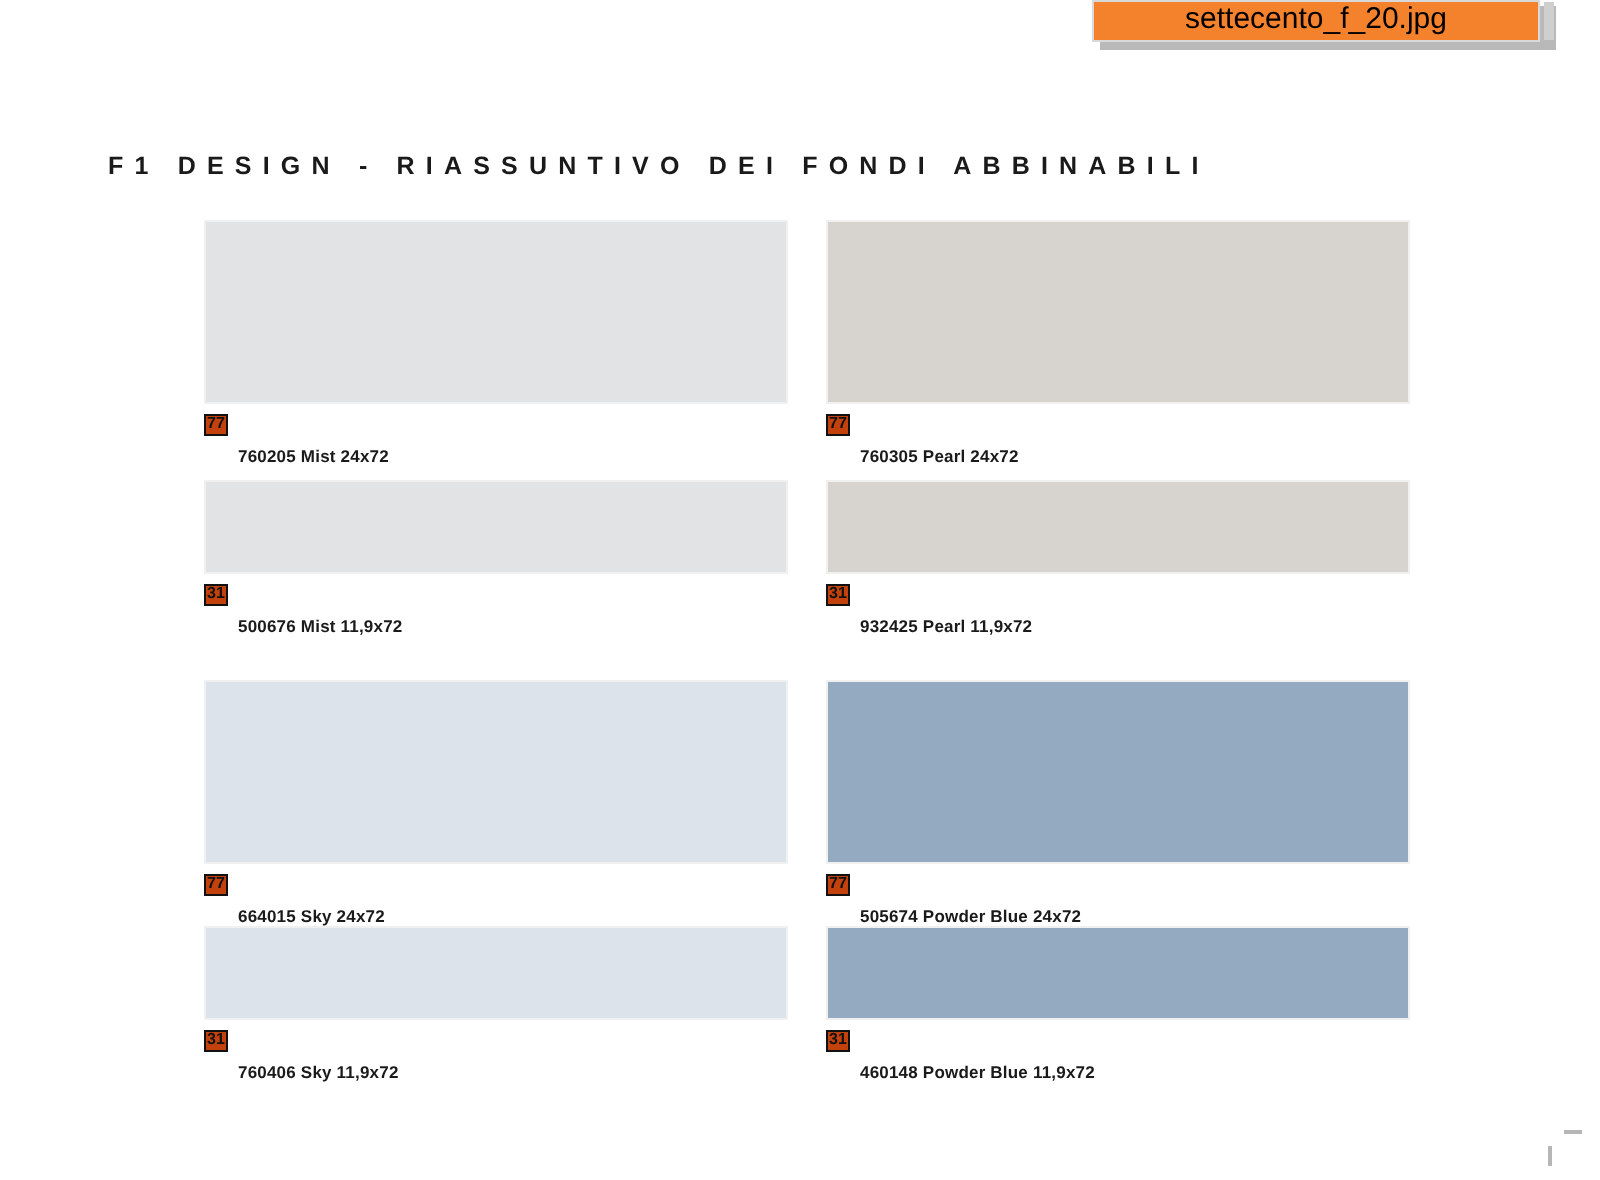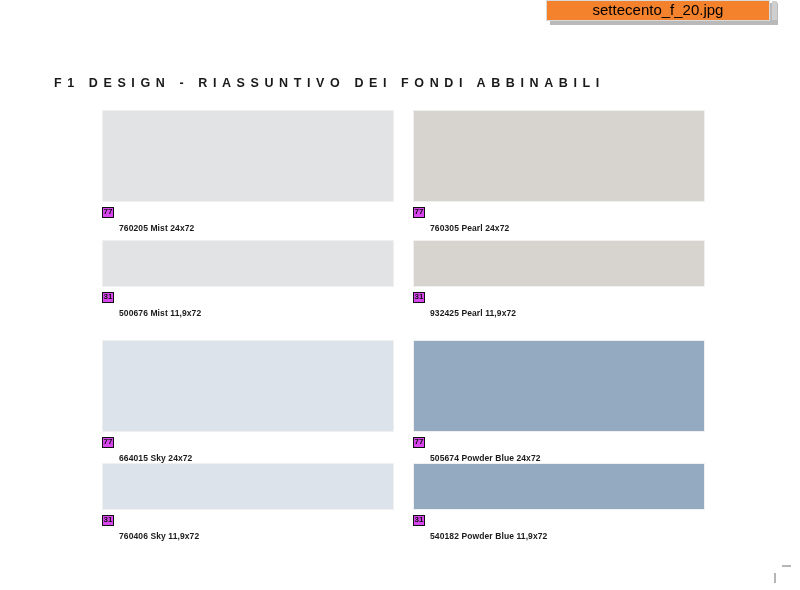--- a/index.html
+++ b/index.html
@@ -107,21 +107,21 @@
     white-space: nowrap;
   }
   .badge {
     display: inline-flex;
     align-items: center;
     justify-content: center;
     width: 12px;
     height: 11px;
     box-sizing: border-box;
     border: 1.4px solid #111111;
-    background: #d946ef;
+    background: #c2410c;
     font-family: "Liberation Sans", sans-serif;
     font-size: 8px;
     font-weight: bold;
     color: #111111;
     line-height: 1;
     flex: none;
     margin-right: 5px;
     overflow: hidden;
   }
   .caption-text {
@@ -208,20 +208,20 @@
         <div class="swatch tall" title="760505 Powder Blue 24x72" style="background: rgb(147, 170, 192);"></div>
         <div class="caption">
           <span class="badge">77</span>
           <span class="caption-text">505674 Powder Blue 24x72</span>
         </div>
       </div>
       <div class="group" style="top: 353px;">
         <div class="swatch short" title="760506 Powder Blue 11,9x72" style="background: rgb(147, 170, 192);"></div>
         <div class="caption">
           <span class="badge">31</span>
-          <span class="caption-text">540182 Powder Blue 11,9x72</span>
+          <span class="caption-text">460148 Powder Blue 11,9x72</span>
         </div>
       </div>
     </div>
 </div>
 
 <div class="corner-mark dash"></div>
 <div class="corner-mark tick"></div>
 
 </body></html>

